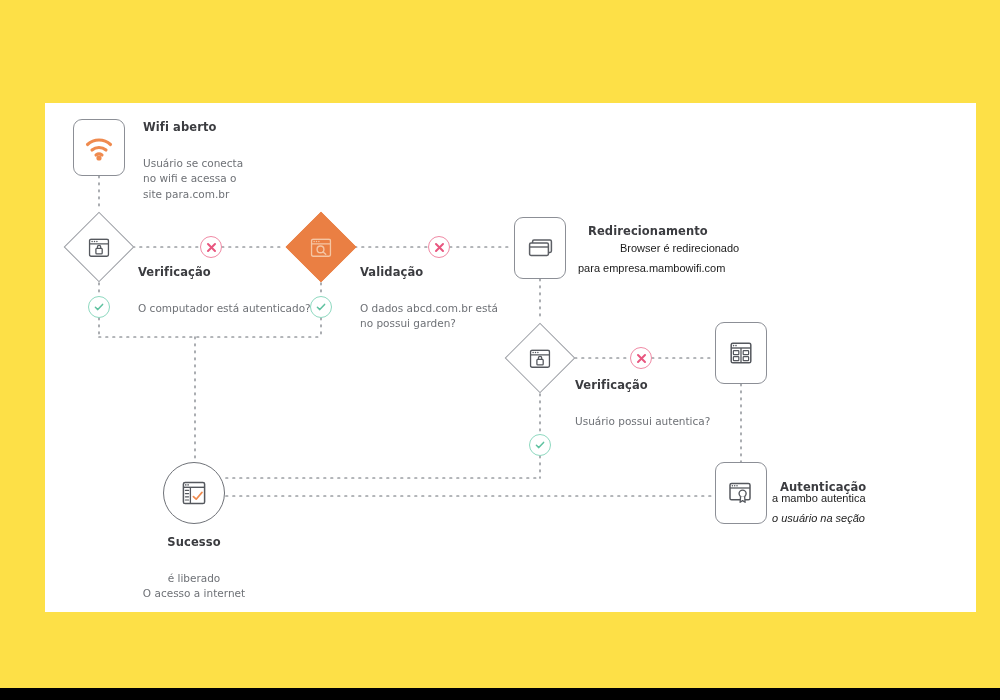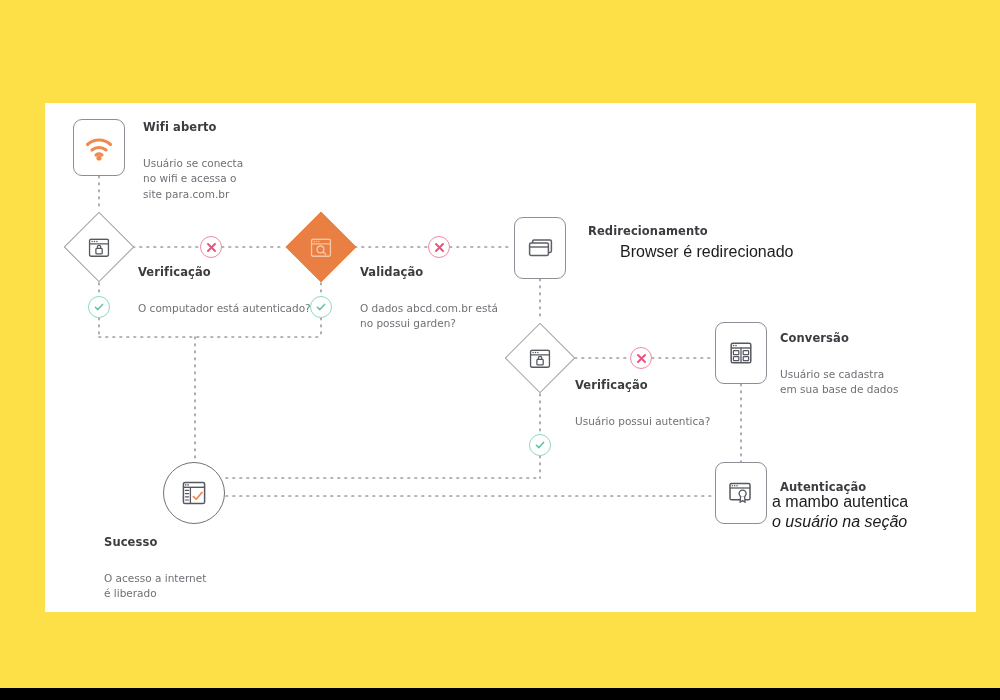--- a/index.html
+++ b/index.html
@@ -91,27 +91,27 @@
     line-height: 1.35;
   }
   .label-desc {
     font-family: "DejaVu Sans", sans-serif;
     font-size: 10.5px;
     color: #6e7176;
     line-height: 1.5;
     white-space: nowrap;
     margin-top: 20px;
   }
-  .label-center { }
+  .label-center { text-align: center; }
 
   
   .overlay-note {
     position: absolute;
     font-family: "Liberation Sans", sans-serif;
-    font-size: 16px;
+    font-size: 11px;
     color: #1b1b1b;
     line-height: 1.35;
     white-space: nowrap;
   }
 
   
   .marker {
     position: absolute;
     width: 22px;
     height: 22px;
@@ -230,20 +230,21 @@
     <svg width="28" height="24" viewBox="0 0 28 24">
       <path d="M8,4 H24 a1.4,1.4 0 0 1 1.4,1.4 V15 a1.4,1.4 0 0 1 -1.4,1.4 H8 a1.4,1.4 0 0 1 -1.4,-1.4 V5.4 A1.4,1.4 0 0 1 8,4 Z" fill="#ffffff" stroke="#5c5f65" stroke-width="1.5"></path>
       <path d="M5,7 H21 a1.4,1.4 0 0 1 1.4,1.4 V18 a1.4,1.4 0 0 1 -1.4,1.4 H5 a1.4,1.4 0 0 1 -1.4,-1.4 V8.4 A1.4,1.4 0 0 1 5,7 Z" fill="#ffffff" stroke="#5c5f65" stroke-width="1.5"></path>
       <path d="M3.6,11 H22.4" stroke="#5c5f65" stroke-width="1.4"></path>
     </svg>
   </div>
   <div class="label-block" style="left:580px; top:224px;margin-left:8px;">
     <div class="label-title">Redirecionamento</div>
   </div>
   <div class="overlay-note" style="left:620px; top:241px;">Browser é redirecionado</div>
+  <div class="overlay-note" style="left:578px; top:261px;">para empresa.mambowifi.com</div>
 
   <div class="node shape-diamond" style="left:515px; top:333px; width:50px; height:50px;">
     <div class="diamond-inner">
       <svg width="21" height="19" viewBox="0 0 21 19">
         <rect x="1" y="1" width="19" height="17" rx="1.6" fill="none" stroke="#55585e" stroke-width="1.4"></rect>
         <path d="M1,5.6 H20" stroke="#55585e" stroke-width="1.2"></path>
         <circle cx="3.6" cy="3.3" r="0.75" fill="#55585e"></circle>
         <circle cx="6" cy="3.3" r="0.75" fill="#55585e"></circle>
         <circle cx="8.4" cy="3.3" r="0.75" fill="#55585e"></circle>
         <rect x="7.4" y="10.2" width="6.3" height="5.4" rx="0.9" fill="none" stroke="#55585e" stroke-width="1.3"></rect>
@@ -262,27 +263,20 @@
       <path d="M2.2,7 H21.8" stroke="#55585e" stroke-width="1.4"></path>
       <path d="M12,7 V21.8" stroke="#55585e" stroke-width="1.3"></path>
       <circle cx="4.6" cy="4.6" r="0.8" fill="#55585e"></circle>
       <circle cx="7" cy="4.6" r="0.8" fill="#55585e"></circle>
       <rect x="4.4" y="9.6" width="5.4" height="4" rx="0.6" fill="none" stroke="#55585e" stroke-width="1.2"></rect>
       <rect x="14.2" y="9.6" width="5.4" height="4" rx="0.6" fill="none" stroke="#55585e" stroke-width="1.2"></rect>
       <rect x="4.4" y="15.6" width="5.4" height="4" rx="0.6" fill="none" stroke="#55585e" stroke-width="1.2"></rect>
       <rect x="14.2" y="15.6" width="5.4" height="4" rx="0.6" fill="none" stroke="#55585e" stroke-width="1.2"></rect>
     </svg>
   </div>
-  <div class="label-block" style="left:780px; top:331px;">
-    <div class="label-title">Conversão</div>
-    <div class="label-desc">
-      <div>Usuário se cadastra</div>
-      <div>em sua base de dados</div>
-    </div>
-  </div>
 
   <div class="node shape-rounded" style="left:715px; top:462px; width:52px; height:62px;">
     <svg width="26" height="24" viewBox="0 0 26 24">
       <rect x="2" y="2.4" width="20" height="16.4" rx="1.6" fill="none" stroke="#55585e" stroke-width="1.5"></rect>
       <path d="M2,7 H22" stroke="#55585e" stroke-width="1.3"></path>
       <circle cx="4.4" cy="4.7" r="0.75" fill="#55585e"></circle>
       <circle cx="6.7" cy="4.7" r="0.75" fill="#55585e"></circle>
       <circle cx="9" cy="4.7" r="0.75" fill="#55585e"></circle>
       <circle cx="14.6" cy="12.6" r="3.5" fill="#ffffff" stroke="#55585e" stroke-width="1.4"></circle>
       <path d="M12.6,15.4 L12.1,21.3 L14.6,19.6 L17.1,21.3 L16.6,15.4" fill="#ffffff" stroke="#55585e" stroke-width="1.3" stroke-linejoin="round"></path>
@@ -301,22 +295,22 @@
       <path d="M9.4,7.3 V23.6" stroke="#55585e" stroke-width="1.3"></path>
       <circle cx="4.8" cy="4.9" r="0.8" fill="#55585e"></circle>
       <circle cx="7.1" cy="4.9" r="0.8" fill="#55585e"></circle>
       <path d="M4.4,10.4 H7.6 M4.4,13.6 H7.6 M4.4,16.8 H7.6 M4.4,20 H7.6" stroke="#55585e" stroke-width="1.2" stroke-linecap="round"></path>
       <path d="M12.4,16.6 L15.2,19.2 L21,12.4" fill="none" stroke="#ef8a4e" stroke-width="1.7" stroke-linecap="round" stroke-linejoin="round"></path>
     </svg>
   </div>
   <div class="label-block label-center" style="left:104px; top:535px; width:180px;">
     <div class="label-title">Sucesso</div>
     <div class="label-desc">
+      <div>é liberado</div>
       <div>O acesso a internet</div>
-      <div>é liberado</div>
     </div>
   </div>
 
   <div class="marker no" style="left:200px; top:236px;">
     <svg width="11" height="11" viewBox="0 0 11 11">
       <path d="M2,2 L9,9 M9,2 L2,9" stroke="#e8567f" stroke-width="2" stroke-linecap="round"></path>
     </svg>
   </div>
   <div class="marker no" style="left:428px; top:236px;">
     <svg width="11" height="11" viewBox="0 0 11 11">

